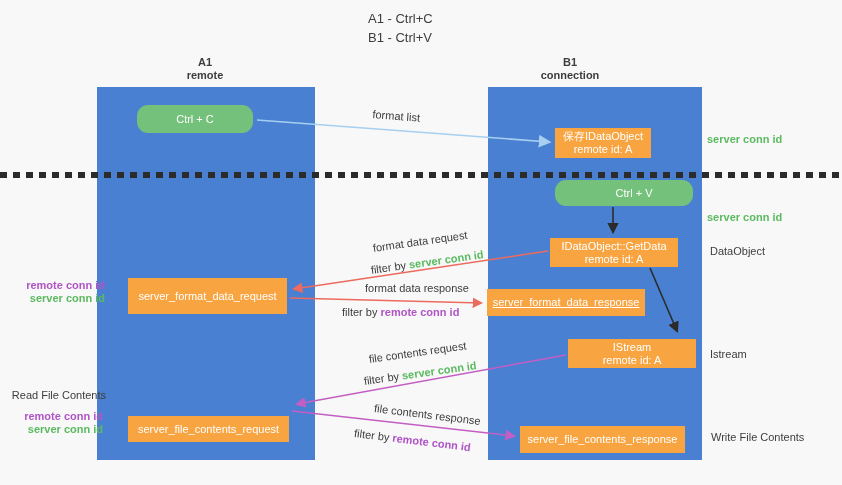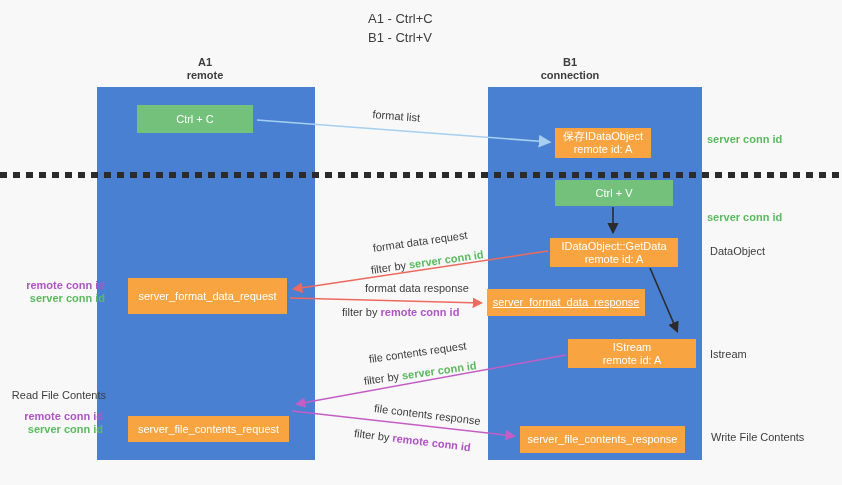--- a/index.html
+++ b/index.html
@@ -6,21 +6,21 @@
   #canvas{position:relative;width:842px;height:485px;background:#f8f8f8;overflow:hidden;}
 
   .title{position:absolute;left:368px;top:9px;font-size:13px;line-height:19px;color:#3d3d3d;}
   .col-header{position:absolute;width:140px;text-align:center;font-size:11px;line-height:13px;color:#3d3d3d;font-weight:bold;}
   .col-rect{position:absolute;top:87px;height:373px;background:#4a80d2;}
 
   .svg-overlay{position:absolute;left:0;top:0;width:842px;height:485px;pointer-events:none;}
 
   .node{position:absolute;display:flex;flex-direction:column;justify-content:center;align-items:center;
         color:#fff;font-size:11px;line-height:13px;text-align:center;white-space:nowrap;}
-  .node.green{background:#74c17b;}
+  .node.green{background:#74c17b;border-radius:11px;}
   .node.orange{background:#f8a441;}
 
   .lbl{position:absolute;font-size:11px;line-height:13px;color:#3d3d3d;white-space:nowrap;}
   .green-t{color:#5bba60;font-weight:bold;}
   .purple-t{color:#b054c6;font-weight:bold;}
   .right-align{text-align:right;}
   .rot{transform-origin:left top;}
 </style>
 </head>
 <body>
@@ -73,21 +73,21 @@
 
   <div class="node green" style="left:137px;top:105px;width:116px;height:28px;">
     <span>Ctrl + C</span>
   </div>
 
   <div class="node orange" style="left:555px;top:128px;width:96px;height:30px;">
     <span>保存IDataObject</span>
     <span>remote id: A</span>
   </div>
 
-  <div class="node green" style="left:555px;top:180px;width:118px;height:26px;">
+  <div class="node green" style="left:555px;top:180px;width:118px;height:26px;padding-left:20px;">
     <span>Ctrl + V</span>
   </div>
 
   <div class="node orange" style="left:550px;top:238px;width:128px;height:29px;">
     <span>IDataObject::GetData</span>
     <span>remote id: A</span>
   </div>
 
   <div class="node orange" style="left:128px;top:278px;width:159px;height:36px;">
     <span>server_format_data_request</span>

